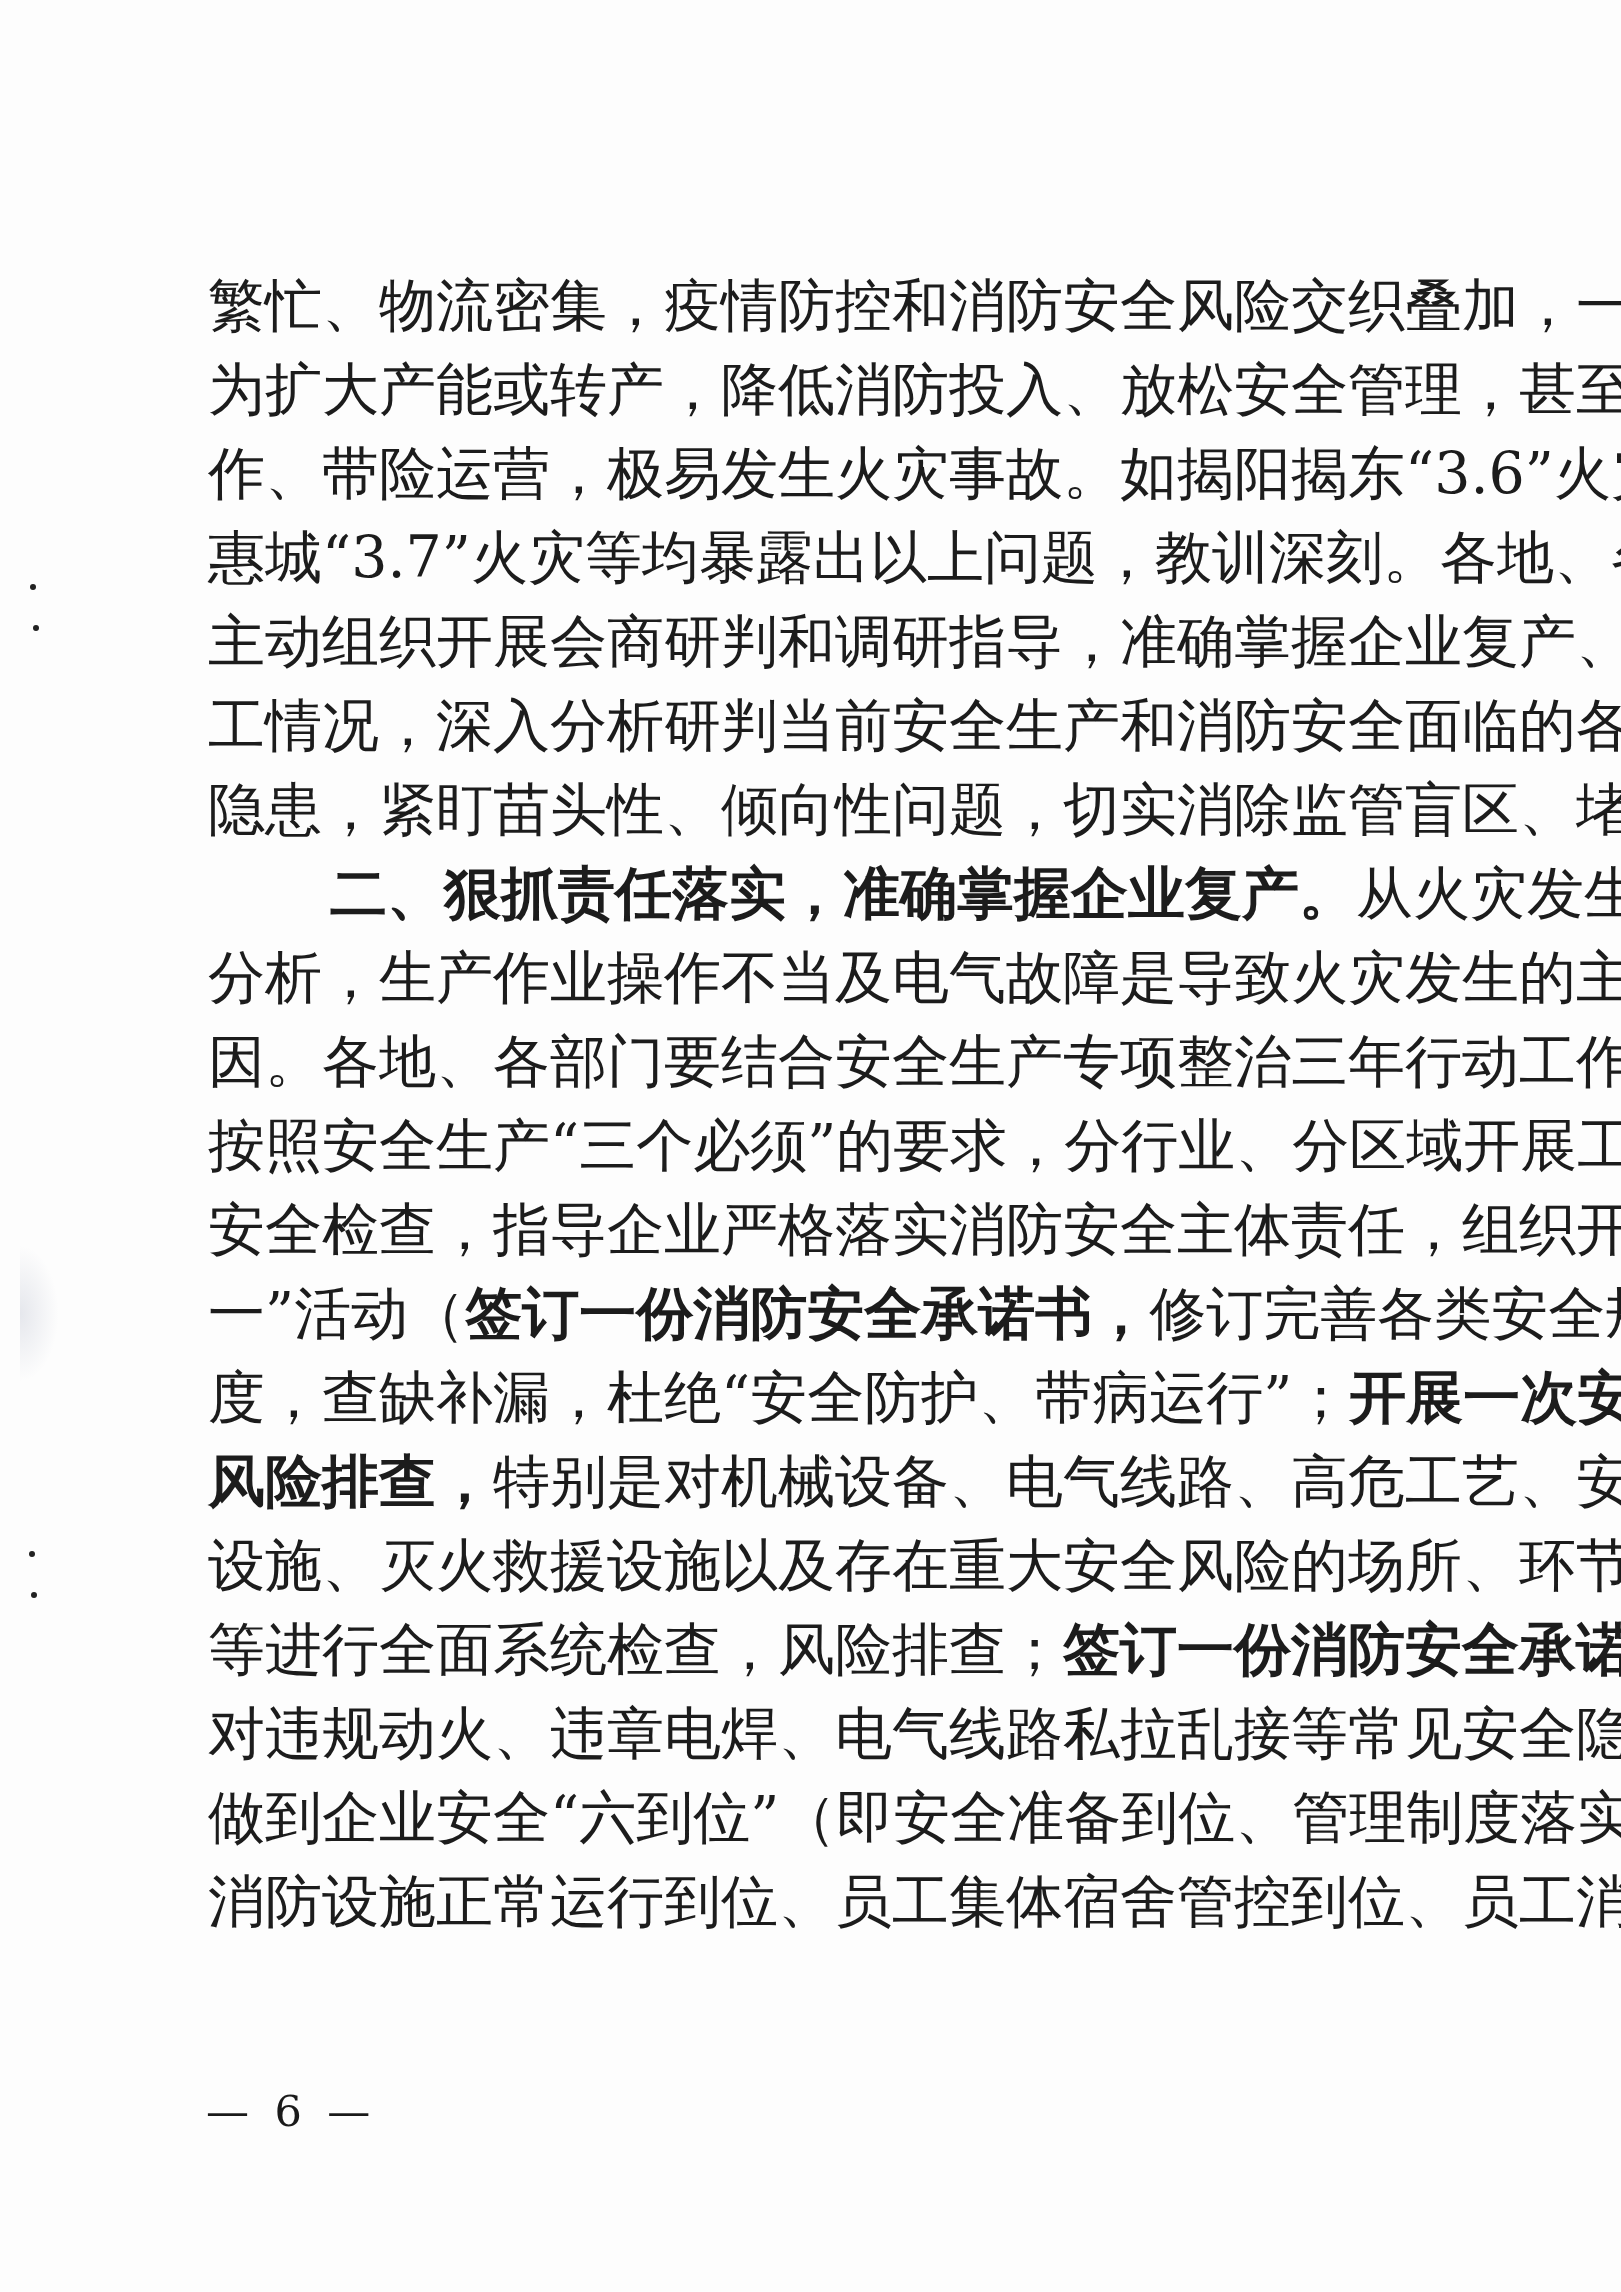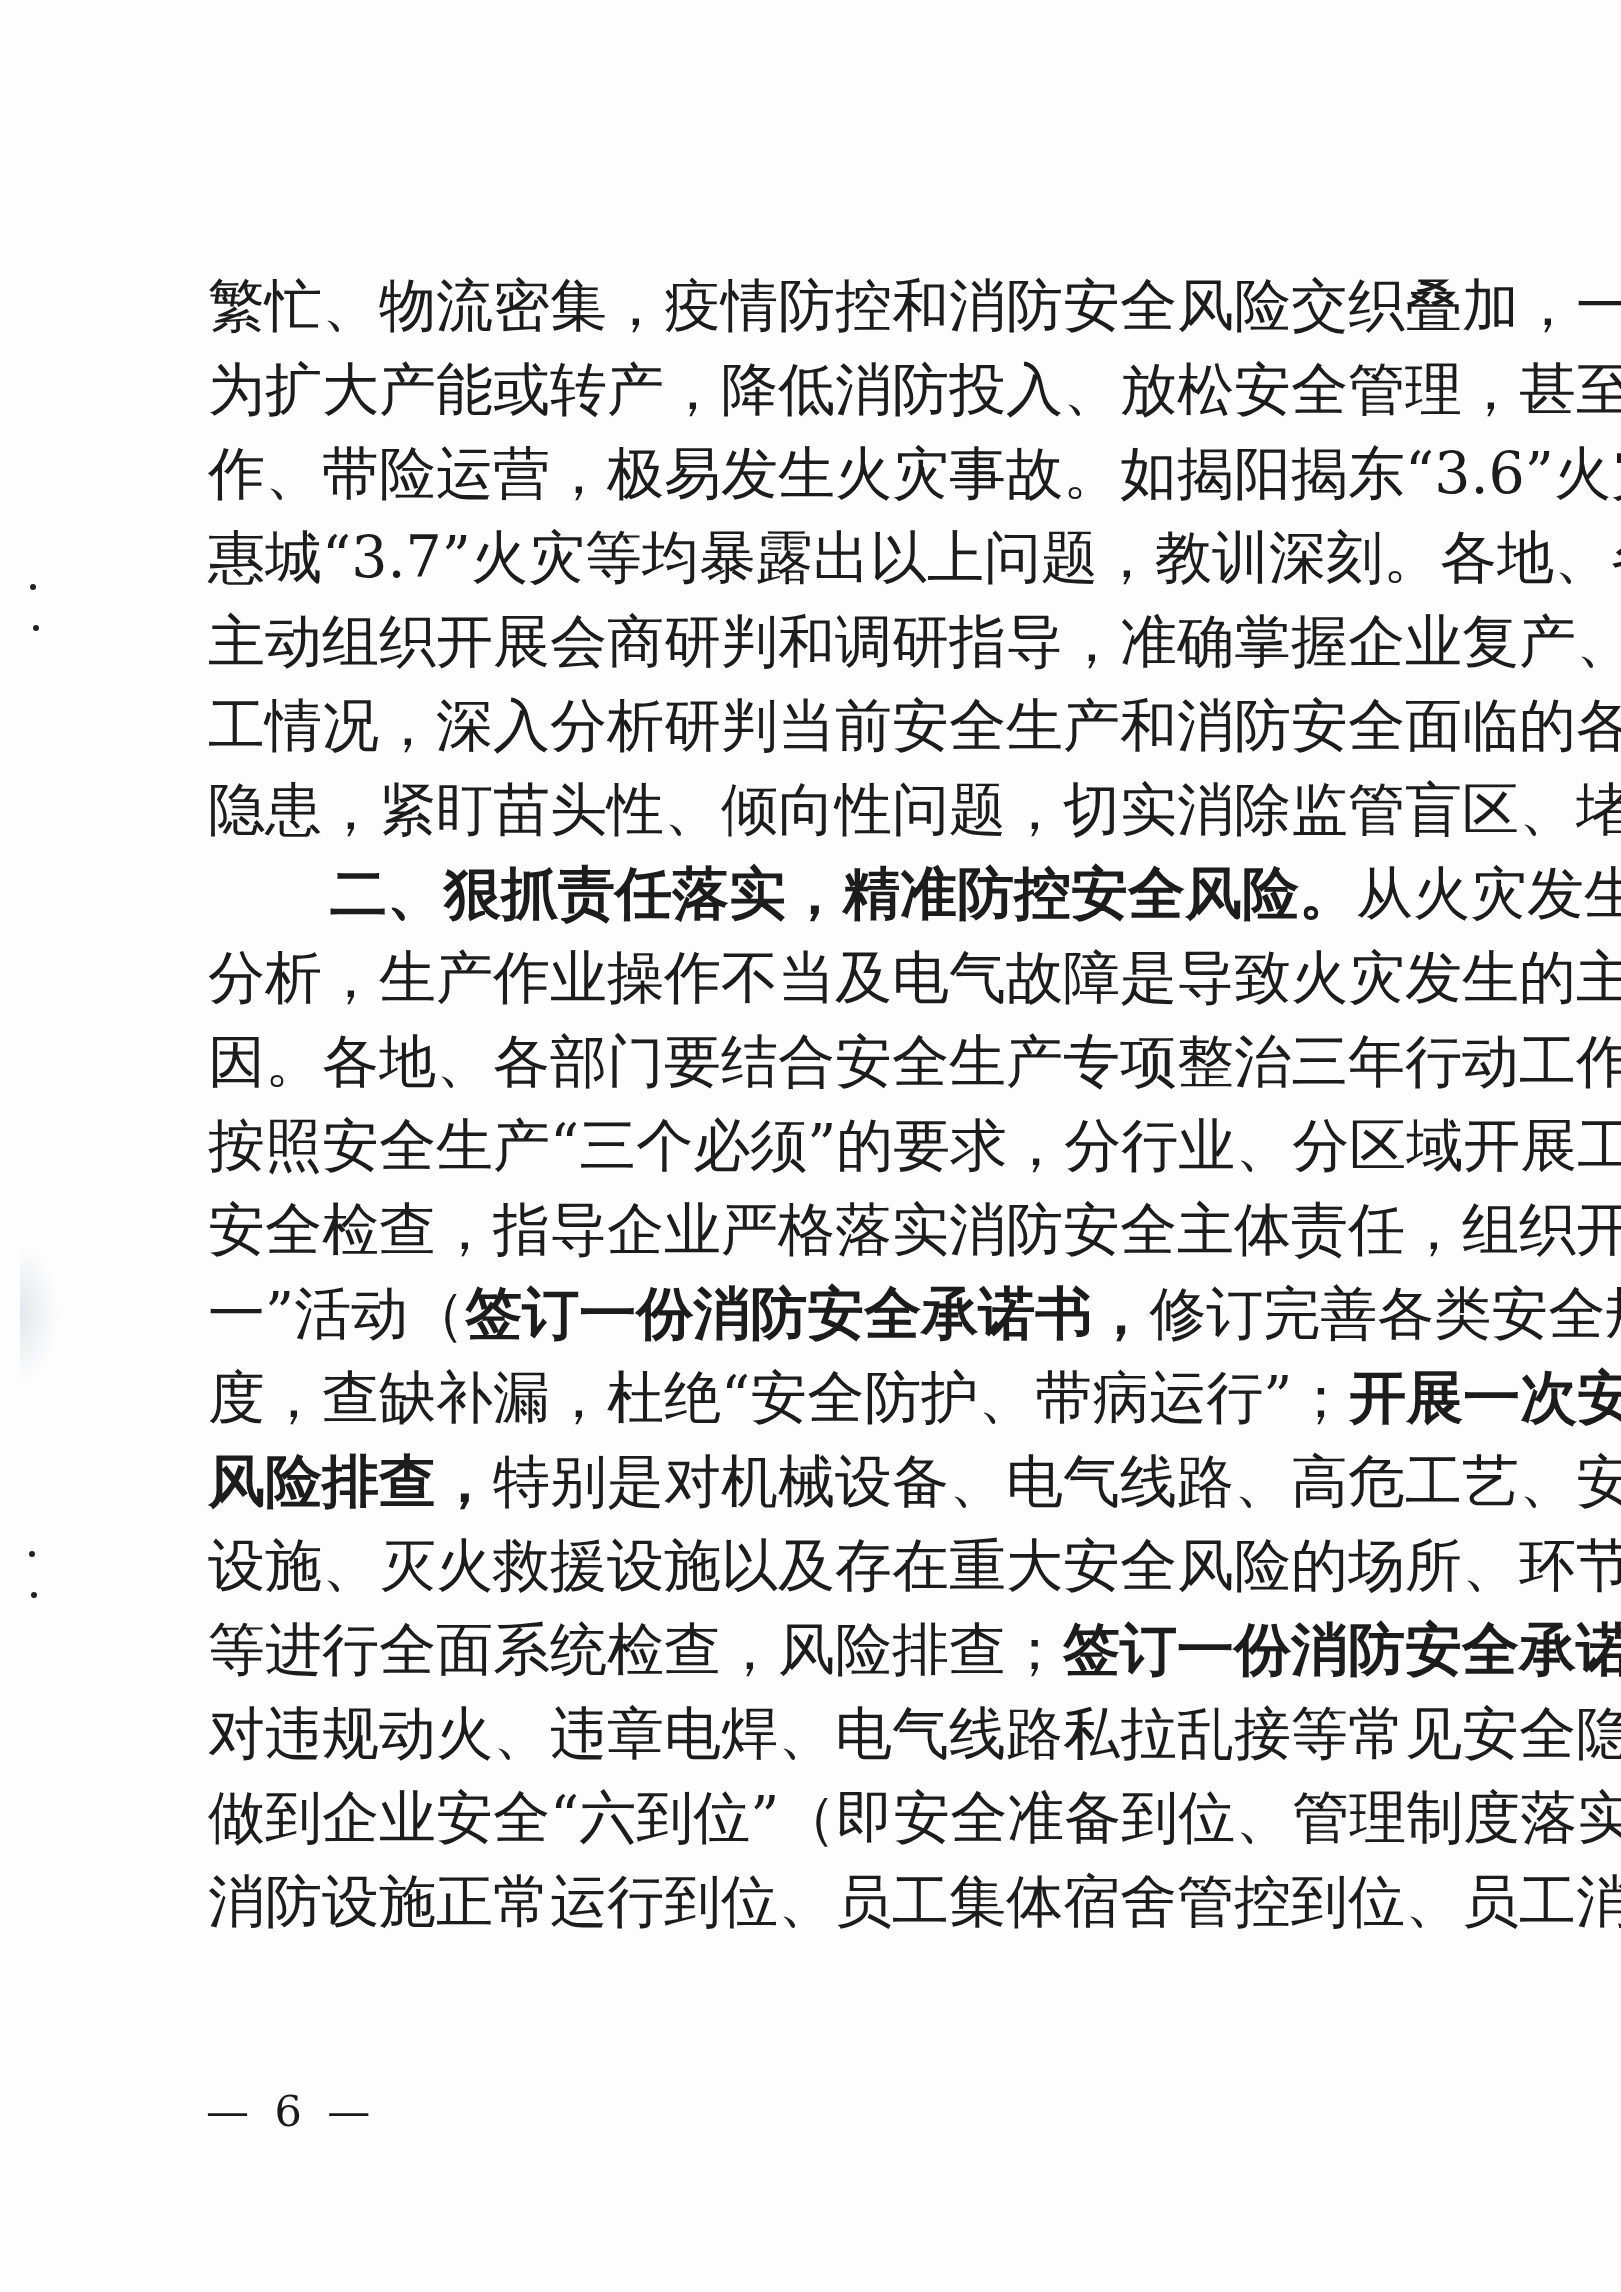--- a/index.html
+++ b/index.html
@@ -87,21 +87,21 @@
 
   <div class="text-block">
     <span class="line">繁忙、物流密集，疫情防控和消防安全风险交织叠加，一些企业</span>
     <span class="line">为扩大产能或转产，降低消防投入、放松安全管理，甚至违规操</span>
     <span class="line">作、带险运营，极易发生火灾事故。如揭阳揭东“3.6”火灾、惠州</span>
     <span class="line">惠城“3.7”火灾等均暴露出以上问题，教训深刻。各地、各部门要</span>
     <span class="line">主动组织开展会商研判和调研指导，准确掌握企业复产、项目复</span>
     <span class="line">工情况，深入分析研判当前安全生产和消防安全面临的各类风险</span>
     <span class="line">隐患，紧盯苗头性、倾向性问题，切实消除监管盲区、堵塞管理</span>
 
-    <span class="line indent"><span class="bold">二、狠抓责任落实，精准防控安全风险。</span><span>从火灾发生的原因</span></span>
+    <span class="line indent"><span class="bold">二、狠抓责任落实，准确掌握企业复产。</span><span>从火灾发生的原因</span></span>
     <span class="line">分析，生产作业操作不当及电气故障是导致火灾发生的主要原</span>
     <span class="line">因。各地、各部门要结合安全生产专项整治三年行动工作要求，</span>
     <span class="line">按照安全生产“三个必须”的要求，分行业、分区域开展工厂企业</span>
     <span class="line">安全检查，指导企业严格落实消防安全主体责任，组织开展“三个</span>
     <span class="line"><span>一”活动（</span><span class="bold">签订一份消防安全承诺书，</span><span>修订完善各类安全规章制</span></span>
     <span class="line"><span>度，查缺补漏，杜绝“安全防护、带病运行”；</span><span class="bold">开展一次安全隐患</span></span>
     <span class="line"><span class="bold">风险排查，</span><span>特别是对机械设备、电气线路、高危工艺、安全防护</span></span>
     <span class="line">设施、灭火救援设施以及存在重大安全风险的场所、环节、部位</span>
     <span class="line"><span>等进行全面系统检查，风险排查；</span><span class="bold">签订一份消防安全承诺书，</span></span>
     <span class="line">对违规动火、违章电焊、电气线路私拉乱接等常见安全隐患），</span>

